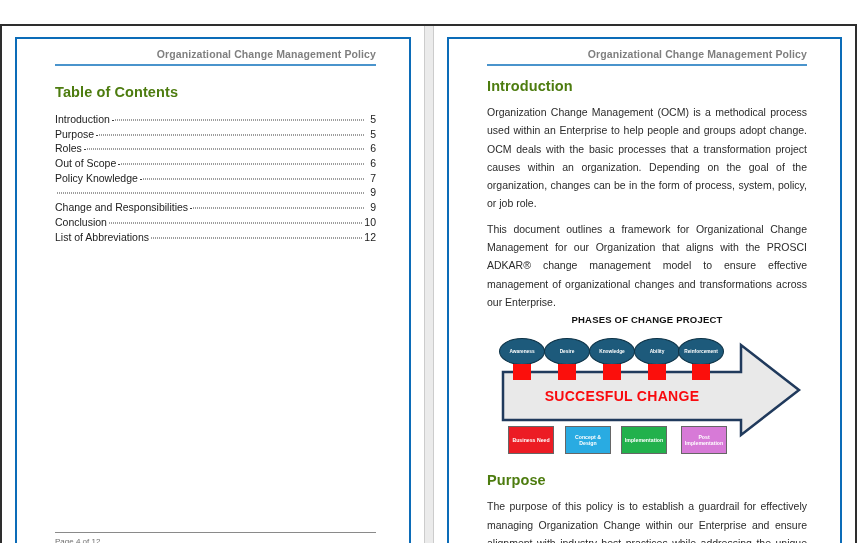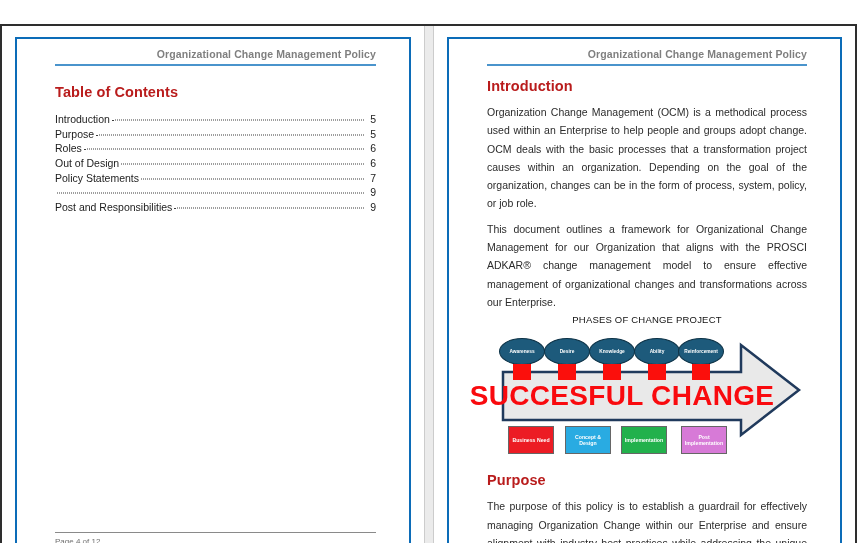--- a/index.html
+++ b/index.html
@@ -21,41 +21,41 @@
   .content{position:absolute;top:6px;left:38px;right:33px;bottom:30px;}
   .page-header{
     text-align:right;color:#7f7f7f;font-weight:bold;font-size:10.5px;
     padding:3px 0 4px 0;border-bottom:2px solid #4a94cc;letter-spacing:0.1px;
   }
   .page-footer{
     position:absolute;left:38px;right:33px;bottom:7px;text-align:left;
     font-size:8px;color:#6f6f6f;border-top:1.2px solid #8a8a8a;padding-top:4px;
   }
   h1.doc-heading{
-    color:#b91c1c;font-size:14.5px;font-weight:bold;margin:18px 0 0 0;letter-spacing:0.1px;
+    color:#4d7c0f;font-size:14.5px;font-weight:bold;margin:18px 0 0 0;letter-spacing:0.1px;
   }
   
   .toc-list{margin-top:13px;font-size:10.5px;color:#1c1c1c;}
   .toc-row{display:flex;align-items:baseline;height:14.7px;cursor:pointer;}
   .toc-dots{flex:1;border-bottom:1.3px dotted #3c3c3c;margin:0 2px;transform:translateY(-2.5px);}
   .toc-page{min-width:10px;text-align:right;}
   
   p.body-par{
     text-align:justify;font-size:10.5px;line-height:18.3px;color:#2b2b2b;
     margin:7px 0 0 0;
   }
   h1.doc-heading + p.body-par{margin-top:9px;}
   
   .diagram{position:relative;width:320px;height:148px;margin:3px auto 0 auto;}
-  .diag-title{text-align:center;font-size:9.5px;font-weight:normal;color:#111;letter-spacing:0.2px;}
+  .diag-title{text-align:center;font-size:9.5px;font-weight:bold;color:#111;letter-spacing:0.2px;}
   .arrow-svg{position:absolute;left:0;top:26px;z-index:1;}
   .arrow-label{
     position:absolute;left:16px;top:58px;width:238px;height:48px;z-index:2;
     display:flex;align-items:center;justify-content:center;
-    color:#f90a0e;font-weight:bold;font-size:28px;white-space:nowrap;letter-spacing:0.3px;
+    color:#f90a0e;font-weight:bold;font-size:14px;white-space:nowrap;letter-spacing:0.3px;
   }
   .phase{position:absolute;top:24px;width:46px;z-index:3;text-align:center;}
   .oval{
     width:46px;height:27px;border-radius:50%;background:#1d5a7b;border:1px solid #0e3347;
     box-sizing:border-box;display:flex;align-items:center;justify-content:center;
     color:#fff;font-size:4.8px;font-weight:bold;line-height:1.2;padding:0 5px;
   }
   .connector{width:18px;height:16px;background:#fb0f0c;margin:-1px auto 0 auto;}
   .stage{
     position:absolute;top:112px;width:46px;height:28px;z-index:3;box-sizing:border-box;
@@ -90,37 +90,47 @@
               <span class="toc-label">Purpose</span>
               <span class="toc-dots"></span>
               <span class="toc-page">5</span>
             </div>
             <div class="toc-row">
               <span class="toc-label">Roles</span>
               <span class="toc-dots"></span>
               <span class="toc-page">6</span>
             </div>
             <div class="toc-row">
-              <span class="toc-label">Out of Design</span>
+              <span class="toc-label">Out of Scope</span>
               <span class="toc-dots"></span>
               <span class="toc-page">6</span>
             </div>
             <div class="toc-row">
-              <span class="toc-label">Policy Statements</span>
+              <span class="toc-label">Policy Knowledge</span>
               <span class="toc-dots"></span>
               <span class="toc-page">7</span>
             </div>
             <div class="toc-row">
               <span class="toc-dots"></span>
               <span class="toc-page">9</span>
             </div>
             <div class="toc-row">
-              <span class="toc-label">Post and Responsibilities</span>
+              <span class="toc-label">Change and Responsibilities</span>
               <span class="toc-dots"></span>
               <span class="toc-page">9</span>
+            </div>
+            <div class="toc-row">
+              <span class="toc-label">Conclusion</span>
+              <span class="toc-dots"></span>
+              <span class="toc-page">10</span>
+            </div>
+            <div class="toc-row">
+              <span class="toc-label">List of Abbreviations</span>
+              <span class="toc-dots"></span>
+              <span class="toc-page">12</span>
             </div>
           </div>
         </div>
         <div class="page-footer">Page 4 of 12</div>
       </div>
     </div>
 
     <div class="gutter"></div>
 
     <div class="sheet right">

